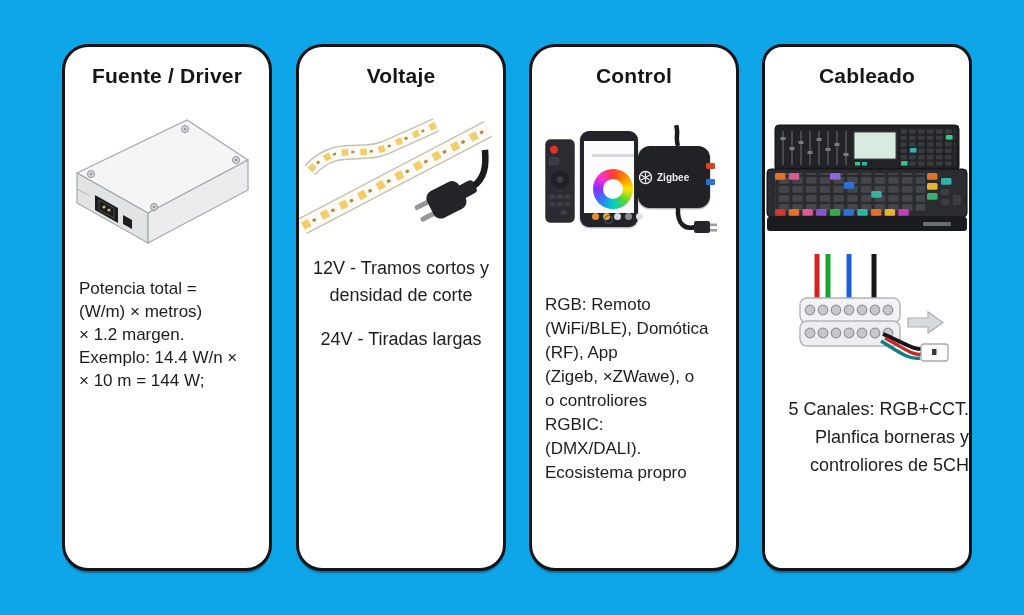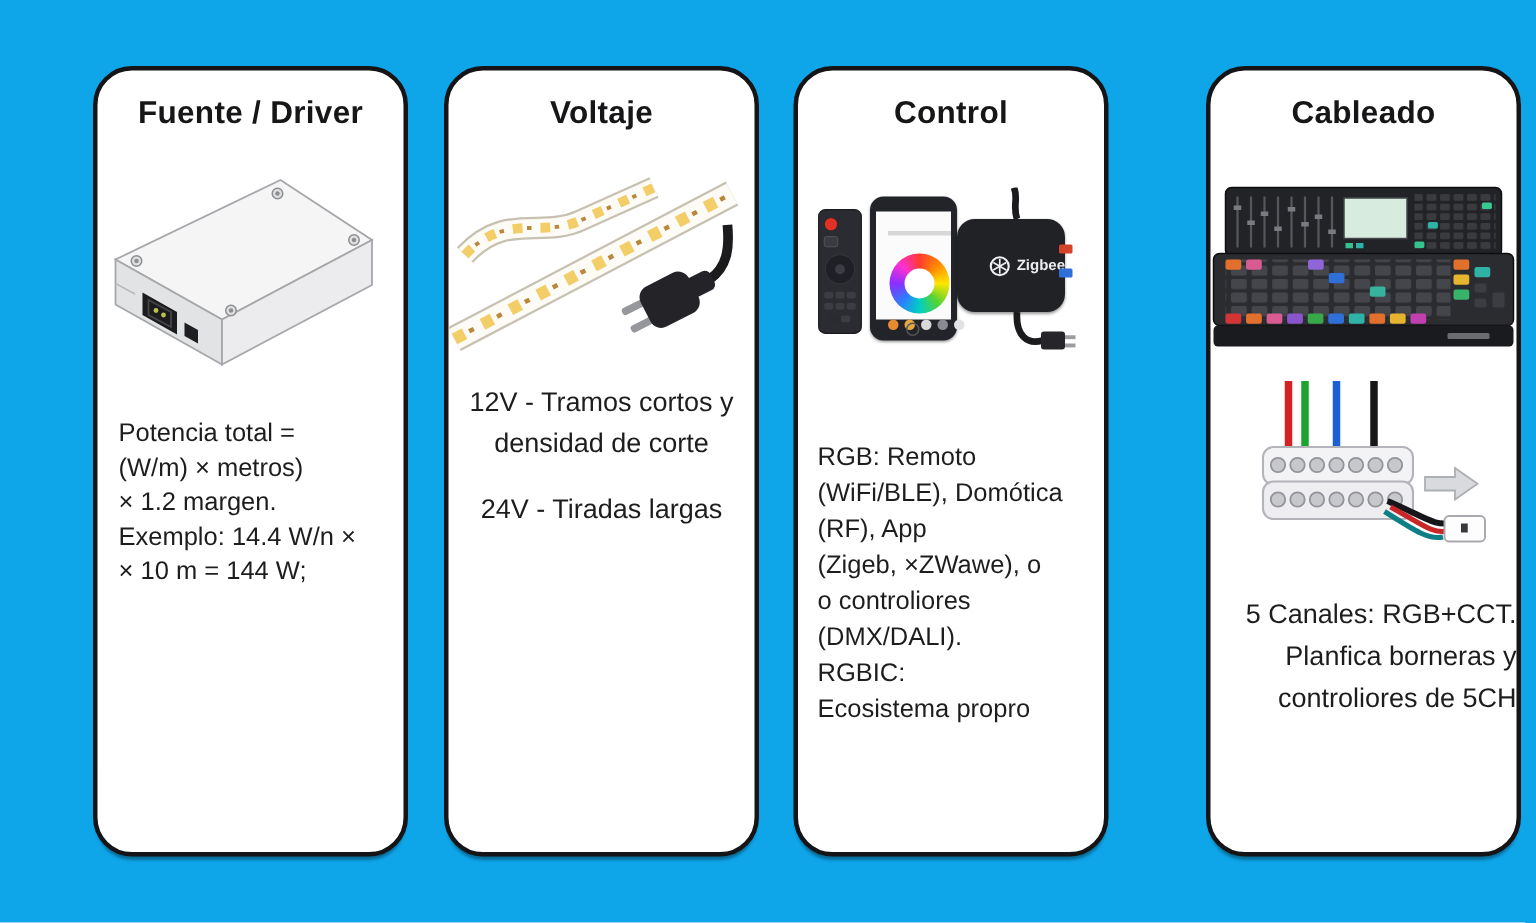--- a/index.html
+++ b/index.html
@@ -1,21 +1,21 @@
 <!DOCTYPE html>
 <html><head>
 <meta charset="utf-8">
 <style>
   html,body{margin:0;padding:0;background:#ffffff;}
   .stage{position:relative;width:1024px;height:615px;background:#0ea5e9;overflow:hidden;
          font-family:"Liberation Sans", sans-serif;color:#1c1c1e;}
   .card{position:absolute;top:44px;height:527px;width:210px;background:#ffffff;
         border:3px solid #151517;border-radius:26px;box-sizing:border-box;
         box-shadow:0 4px 2px -2px rgba(0,0,0,0.35);}
-  .card-1{left:62px;}  .card-2{left:296px;}  .card-3{left:529px;}  .card-4{left:804px;}
+  .card-1{left:62px;}  .card-2{left:296px;}  .card-3{left:529px;}  .card-4{left:762px;border-radius:20px;}
   .card-title{position:absolute;top:17px;left:0;width:100%;margin:0;text-align:center;
               font-size:21px;font-weight:700;color:#161618;letter-spacing:.2px;}
   .illus{position:absolute;left:0;width:204px;}
   .illus-psu{top:68px;height:140px;}
   .illus-strips{top:60px;height:142px;}
   .illus-control{top:78px;height:130px;}
   .illus-console{top:76px;height:114px;}
   .illus-terminal{top:203px;height:118px;}
   .body{position:absolute;font-size:17px;line-height:23px;color:#1d1d1f;}
   .body-1{top:230px;left:14px;}
@@ -32,21 +32,21 @@
   .phone-screen{position:absolute;left:4px;top:10px;width:50px;height:72px;background:#fbfbfb;}
   .phone-topbar{position:absolute;left:8px;top:13px;width:42px;height:3px;background:#d7d7d9;}
   .color-ring{position:absolute;left:9px;top:28px;width:40px;height:40px;border-radius:50%;
       background:conic-gradient(#ff3b30,#ff8a00,#ffe600,#58d333,#00cfc3,#2f7bff,#8a2fff,#ff2fd2,#ff3b30);}
   .ring-hole{position:absolute;left:10px;top:10px;width:20px;height:20px;border-radius:50%;background:#ffffff;}
   .phone-dots{position:absolute;left:8px;top:72px;display:flex;gap:4px;}
   .phone-dots span{width:7px;height:7px;border-radius:50%;display:block;}
   .home-btn{position:absolute;left:24px;bottom:3px;width:9px;height:9px;border:1.5px solid #55565c;
             border-radius:50%;box-sizing:border-box;}
   .hub{position:absolute;left:106px;top:21px;width:72px;height:62px;background:#212226;border-radius:12px;
-       display:flex;align-items:center;justify-content:flex-end;gap:4px;box-shadow:0 1px 2px rgba(0,0,0,.4);}
+       display:flex;align-items:center;justify-content:flex-start;gap:4px;box-shadow:0 1px 2px rgba(0,0,0,.4);}
   .hub-label{color:#ececf0;font-size:10px;font-weight:600;}
   .hub-conn{position:absolute;width:9px;height:6px;border-radius:1px;}
   .hub-conn-red{right:-5px;top:17px;background:#d2432a;}
   .hub-conn-blue{right:-5px;top:33px;background:#2f6fd8;}
   .cables-svg{position:absolute;left:0;top:0;pointer-events:none;}
 </style>
 </head>
 <body>
 
 <div class="stage">
@@ -180,22 +180,22 @@
           <rect x="178" y="104" width="7" height="2.6" fill="#9c9da1"></rect>
         </svg>
       </div>
     </div>
     <div class="body body-3">
       <div class="line">RGB: Remoto</div>
       <div class="line">(WiFi/BLE), Domótica</div>
       <div class="line">(RF), App</div>
       <div class="line">(Zigeb, ×ZWawe), o</div>
       <div class="line">o controliores</div>
+      <div class="line">RGBIC:</div>
       <div class="line">(DMX/DALI).</div>
-      <div class="line">RGBIC:</div>
       <div class="line">Ecosistema propro</div>
     </div>
   </section>
 
   <section class="card card-4">
     <h2 class="card-title">Cableado</h2>
     <div class="illus illus-console">
       <svg width="204" height="114" viewBox="0 0 204 114">
         <defs>
           <pattern id="btns" width="13.7" height="9" patternUnits="userSpaceOnUse">

